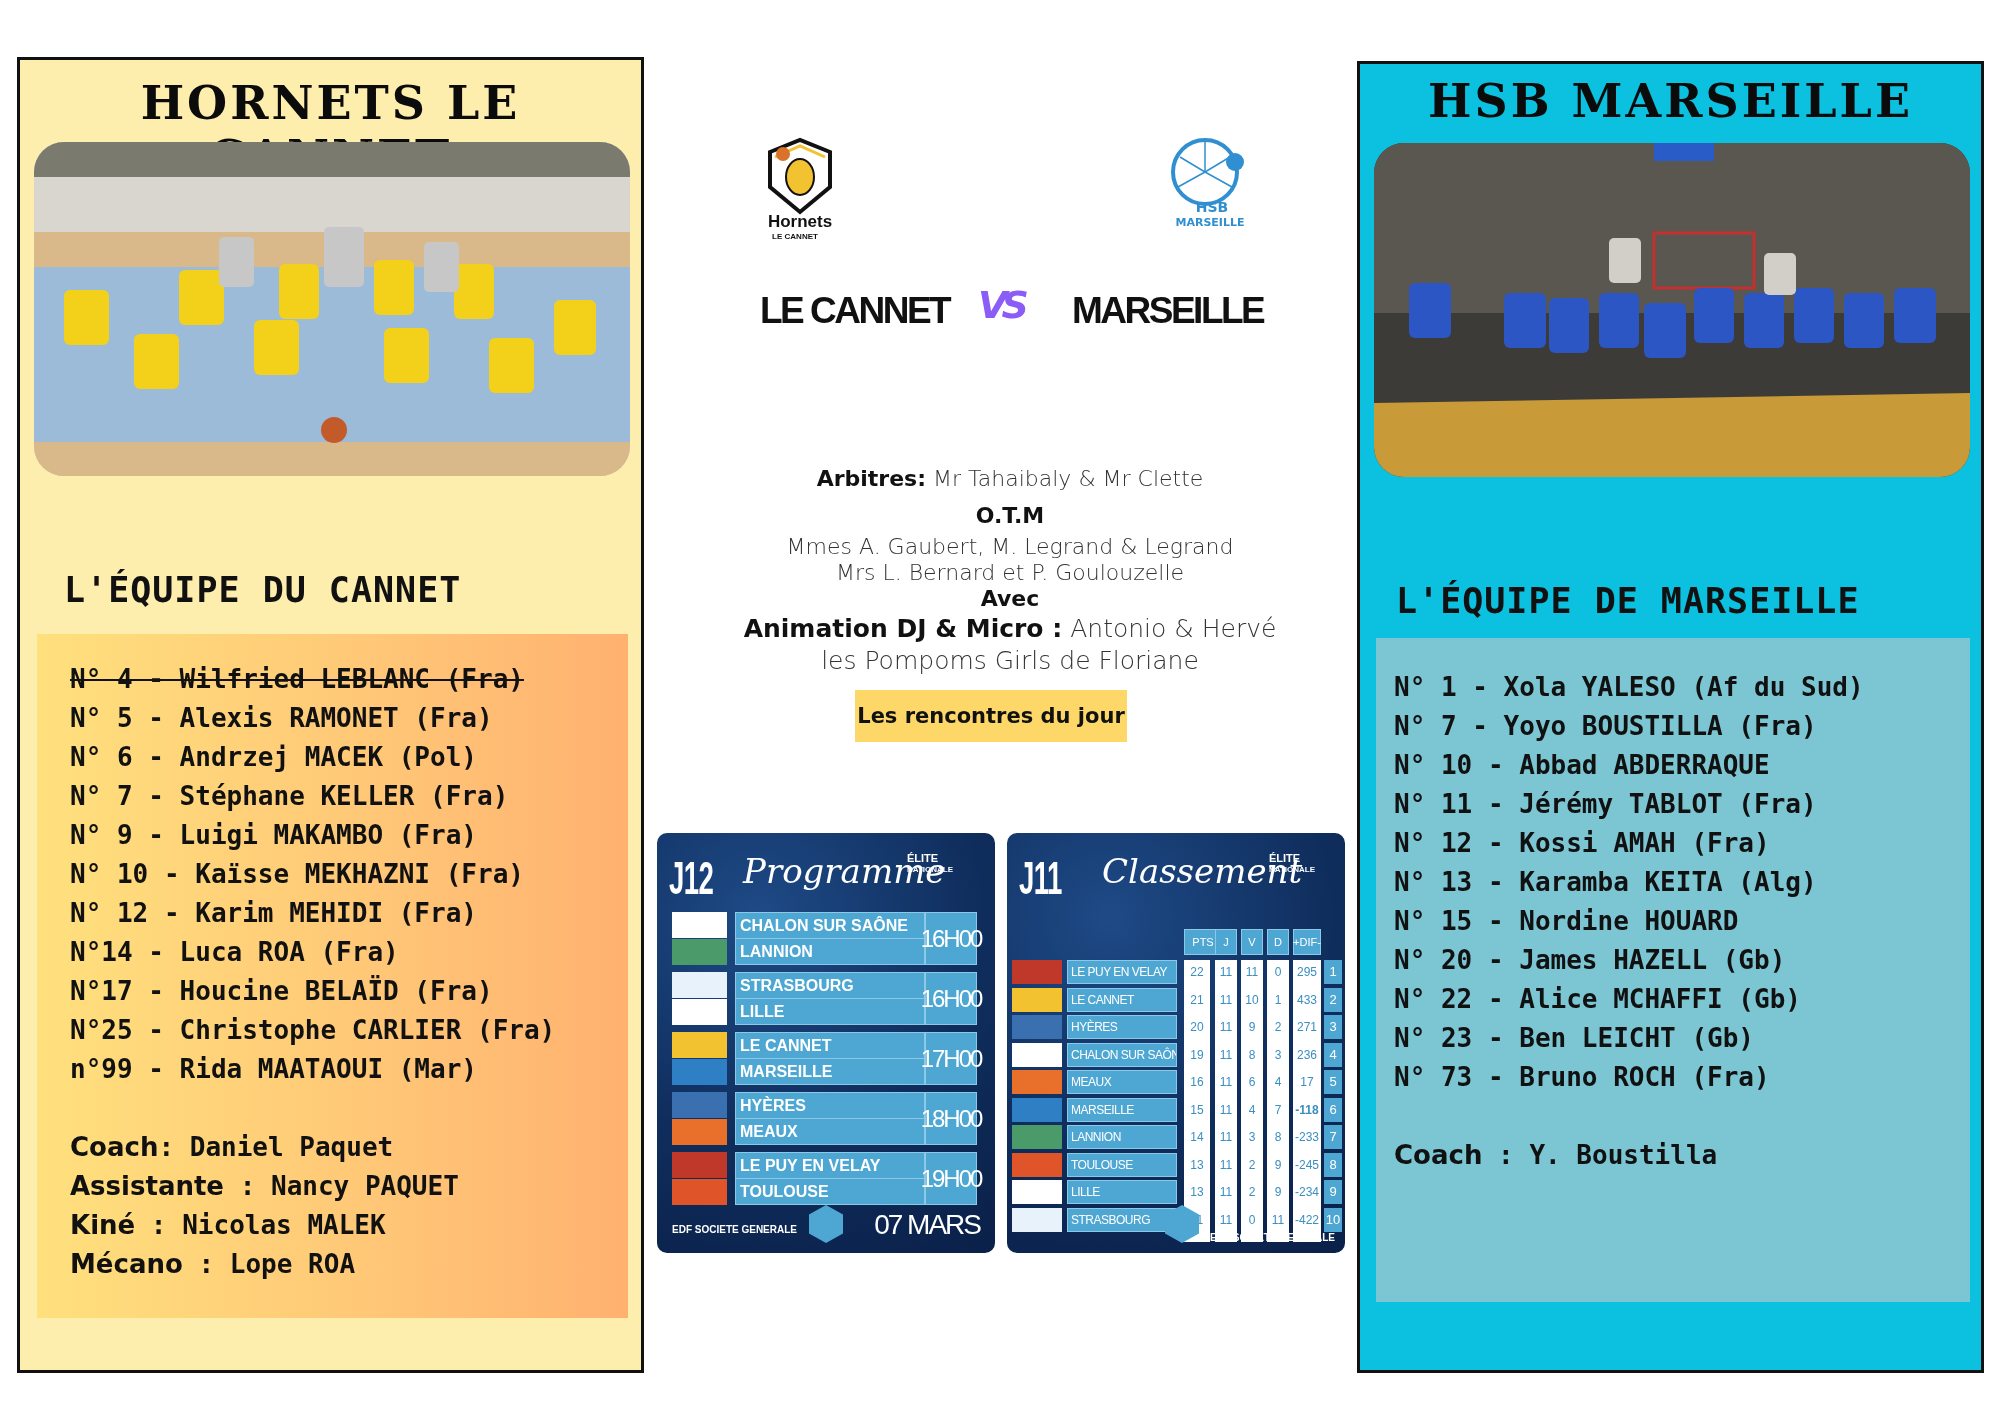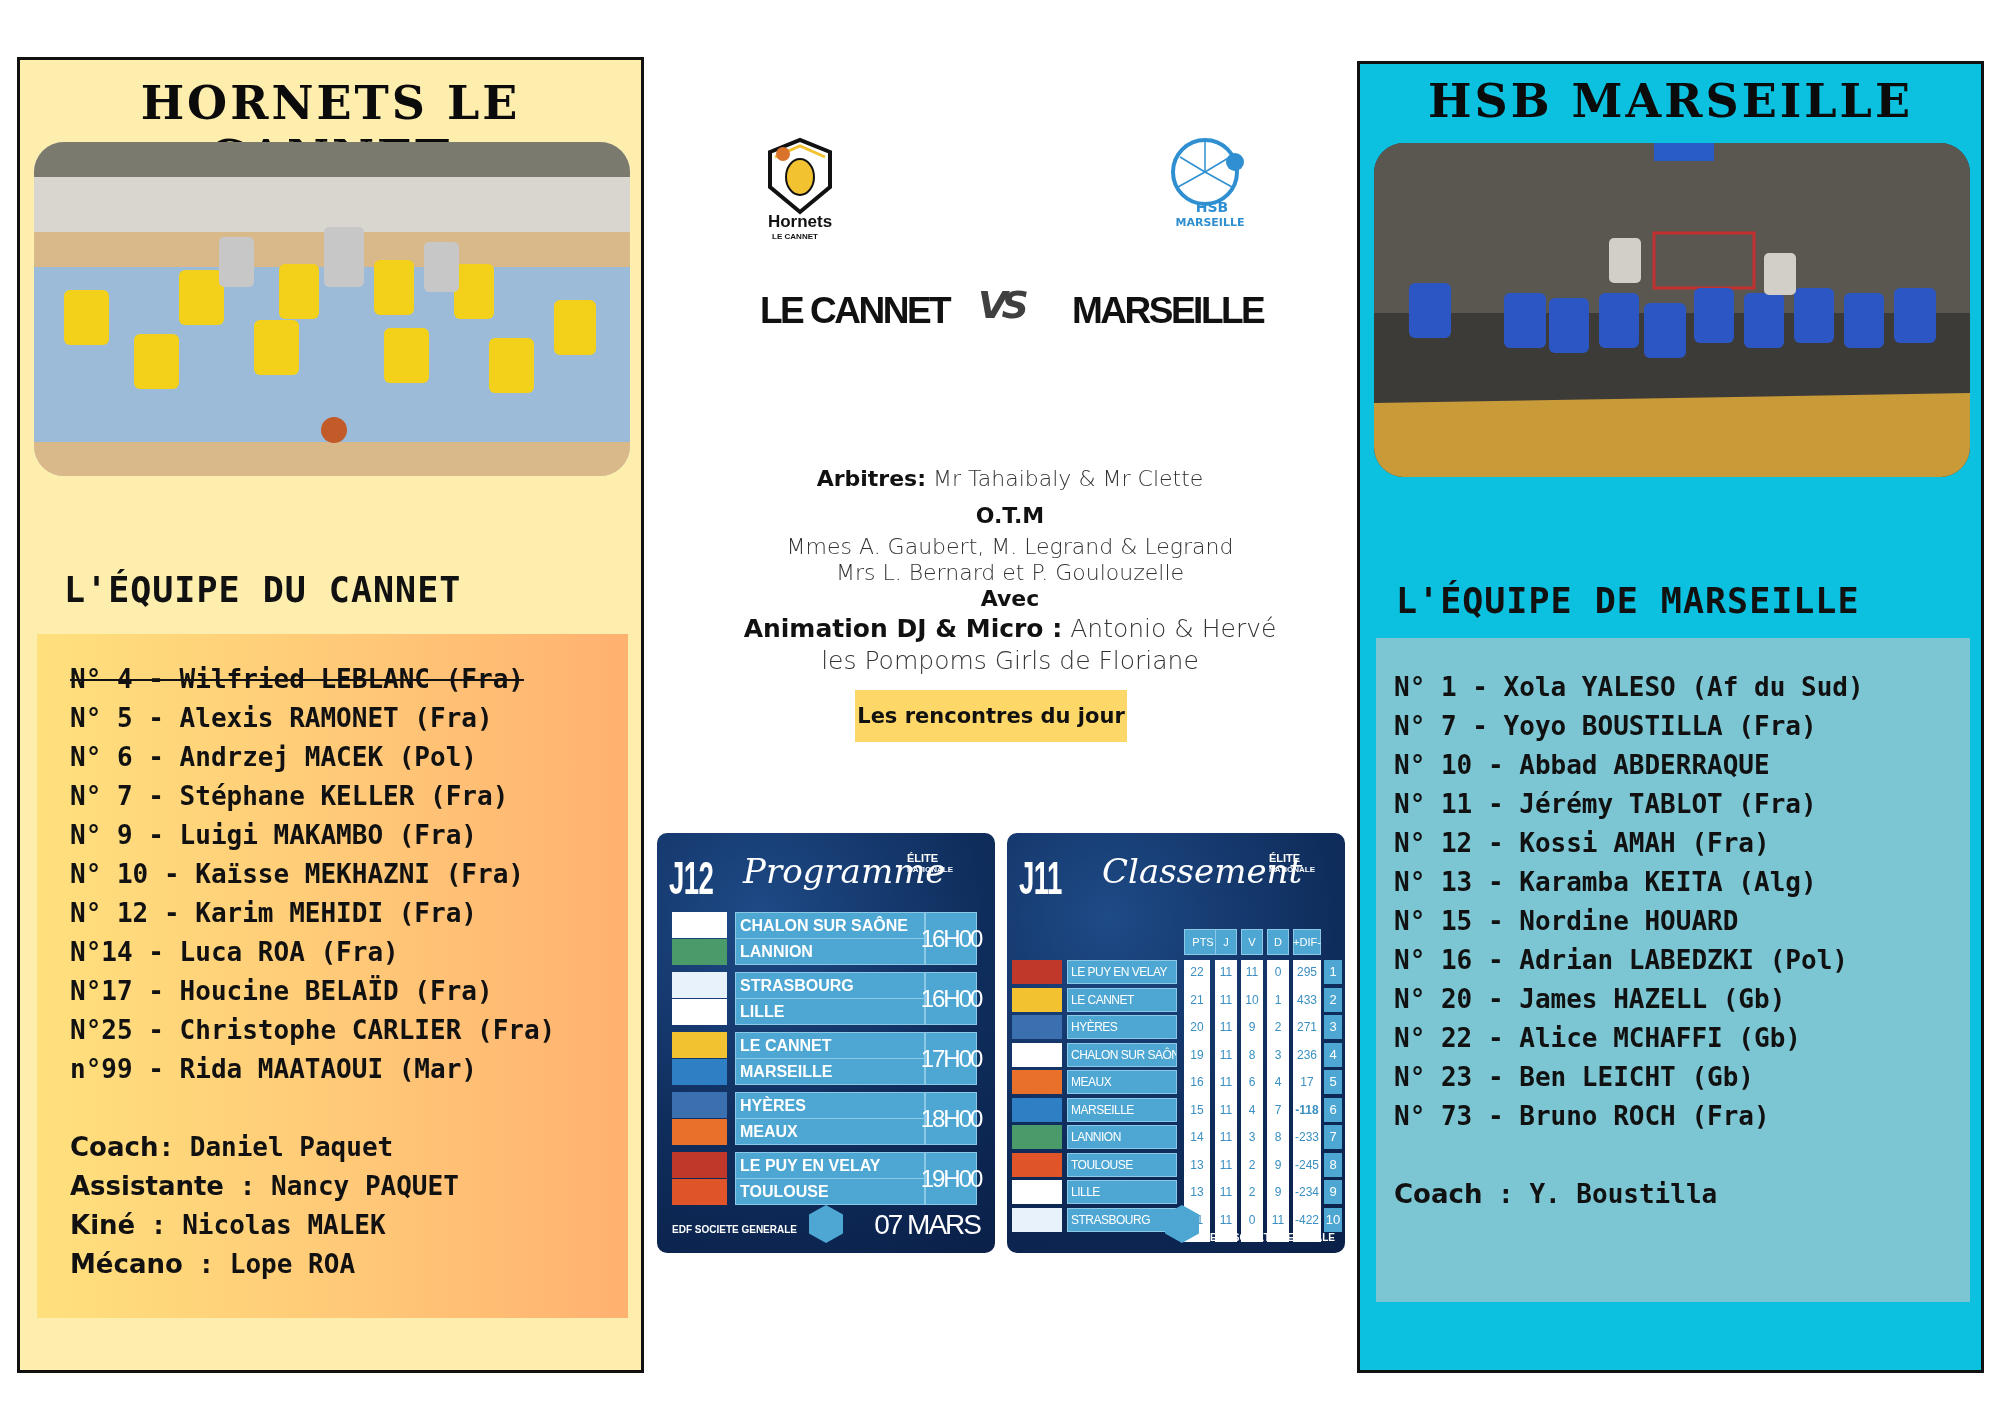--- a/index.html
+++ b/index.html
@@ -52,21 +52,21 @@
   
   .logo { position: absolute; }
   .logo-hornets { left: 745px; top: 132px; width: 110px; height: 110px; }
   .logo-hsb { left: 1160px; top: 132px; width: 95px; height: 100px; }
 
   .matchup { position: absolute; top: 290px; font-family: "Liberation Sans", sans-serif; font-weight: bold;
     font-size: 37px; letter-spacing: -2.5px; color: #111; }
   .matchup.home { left: 760px; }
   .matchup.away { left: 1072px; }
   .vs { position: absolute; left: 978px; top: 283px; font-family: "DejaVu Sans", sans-serif;
-    font-weight: 900; font-style: italic; font-size: 38px; letter-spacing: -6px; color: #404040; }
+    font-weight: 900; font-style: italic; font-size: 38px; letter-spacing: -6px; color: #8b5cf6; }
 
   .officials { position: absolute; left: 720px; width: 580px; text-align: center;
     font-family: "DejaVu Sans", sans-serif; color: #333; }
   .officials .line { font-size: 22px; line-height: 26px; font-weight: 300; }
   .officials b { color: #111; font-weight: bold; }
   .off-arb { top: 466px; }
   .off-otm-title { top: 503px; }
   .off-otm1 { top: 534px; }
   .off-otm2 { top: 560px; }
   .off-avec { top: 586px; }
@@ -214,21 +214,20 @@
   <div class="squad-title">L'ÉQUIPE DE MARSEILLE</div>
   <div class="roster-box">
     <div id="right-players">
         <div class="roster-line">N° 1 -  Xola YALESO (Af du Sud)</div>
         <div class="roster-line">N° 7 - Yoyo BOUSTILLA (Fra)</div>
         <div class="roster-line">N° 10 - Abbad ABDERRAQUE</div>
         <div class="roster-line">N° 11 - Jérémy TABLOT (Fra)</div>
         <div class="roster-line">N° 12 - Kossi AMAH (Fra)</div>
         <div class="roster-line">N° 13 - Karamba KEITA (Alg)</div>
         <div class="roster-line">N° 15 - Nordine HOUARD</div>
-        <div class="roster-line">N° 16 - Adrian LABEDZKI (Pol)</div>
         <div class="roster-line">N° 20 - James HAZELL (Gb)</div>
         <div class="roster-line">N° 22 - Alice MCHAFFI (Gb)</div>
         <div class="roster-line">N° 23 - Ben LEICHT (Gb)</div>
         <div class="roster-line">N° 73 - Bruno ROCH (Fra)</div>
       </div>
     <div class="staff" id="right-staff">
         <div class="roster-line"><span class="staff-role">Coach</span><span> :  </span><span>Y. Boustilla</span></div>
       </div>
   </div>
 </div>

